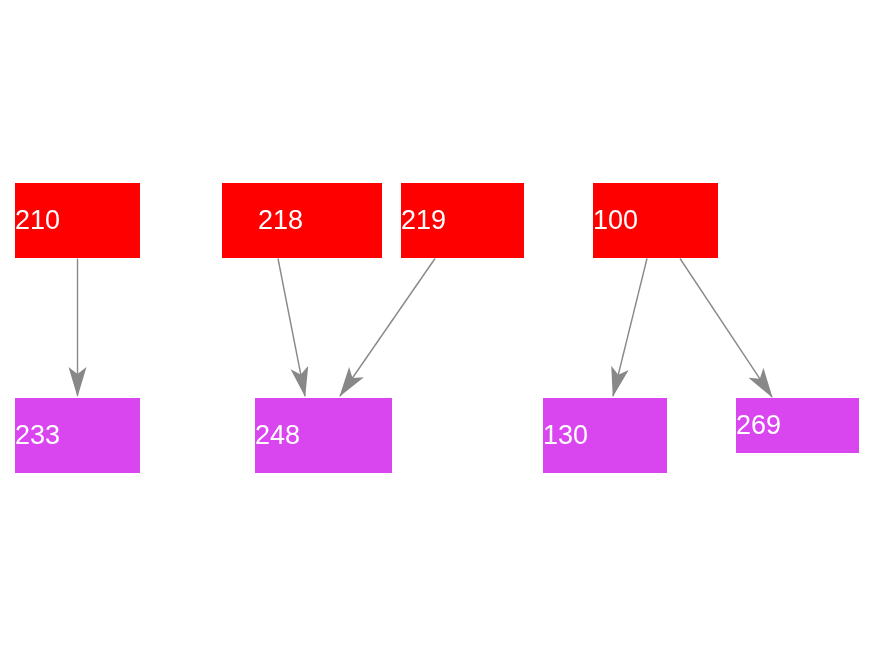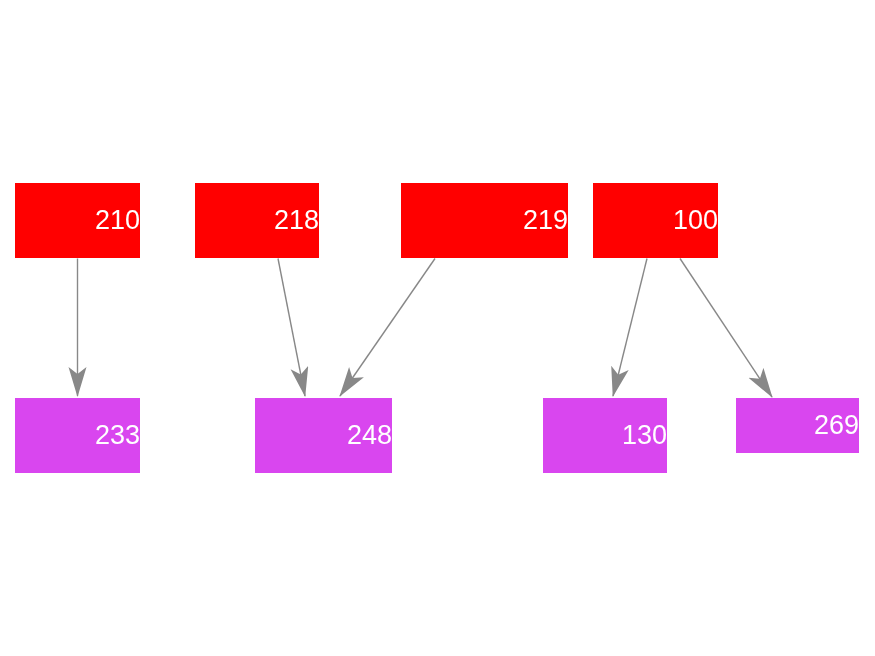--- a/index.html
+++ b/index.html
@@ -19,21 +19,21 @@
     position: absolute;
     left: 0;
     top: 0;
     width: 875px;
     height: 656px;
   }
   .node {
     position: absolute;
     display: flex;
     align-items: center;
-    justify-content: flex-end;
+    justify-content: flex-start;
     color: #ffffff;
     font-size: 27px;
     line-height: 1;
     user-select: none;
   }
   .node.source { background: #ff0000; }
   .node.target { background: #d946ef; }
 </style>
 </head>
 <body>
@@ -49,24 +49,24 @@
     <line x1="77.5" y1="258.5" x2="77.5" y2="396" stroke="#888888" stroke-width="1.4" marker-end="url(#arrowhead)"></line>
     <line x1="278" y1="258.5" x2="305" y2="396" stroke="#888888" stroke-width="1.4" marker-end="url(#arrowhead)"></line>
     <line x1="435" y1="258.5" x2="340" y2="396" stroke="#888888" stroke-width="1.4" marker-end="url(#arrowhead)"></line>
     <line x1="647" y1="258.5" x2="613" y2="396" stroke="#888888" stroke-width="1.4" marker-end="url(#arrowhead)"></line>
     <line x1="680" y1="258.5" x2="772" y2="397" stroke="#888888" stroke-width="1.4" marker-end="url(#arrowhead)"></line>
   </svg>
 
   <div class="node source" style="left:15px;  top:183px; width:125px; height:75px;">
     <span>210</span>
   </div>
-  <div class="node source" style="left:195px; top:183px; width:124px; height:75px;">
+  <div class="node source" style="left:222px; top:183px; width:124px; height:75px;padding-left:36px;">
     <span>218</span>
   </div>
-  <div class="node source" style="left:401px; top:183px; width:123px; height:75px;padding-left:44px;">
+  <div class="node source" style="left:401px; top:183px; width:123px; height:75px;">
     <span>219</span>
   </div>
   <div class="node source" style="left:593px; top:183px; width:125px; height:75px;">
     <span>100</span>
   </div>
 
   <div class="node target" style="left:15px;  top:398px; width:125px; height:75px;">
     <span>233</span>
   </div>
   <div class="node target" style="left:255px; top:398px; width:137px; height:75px;">

